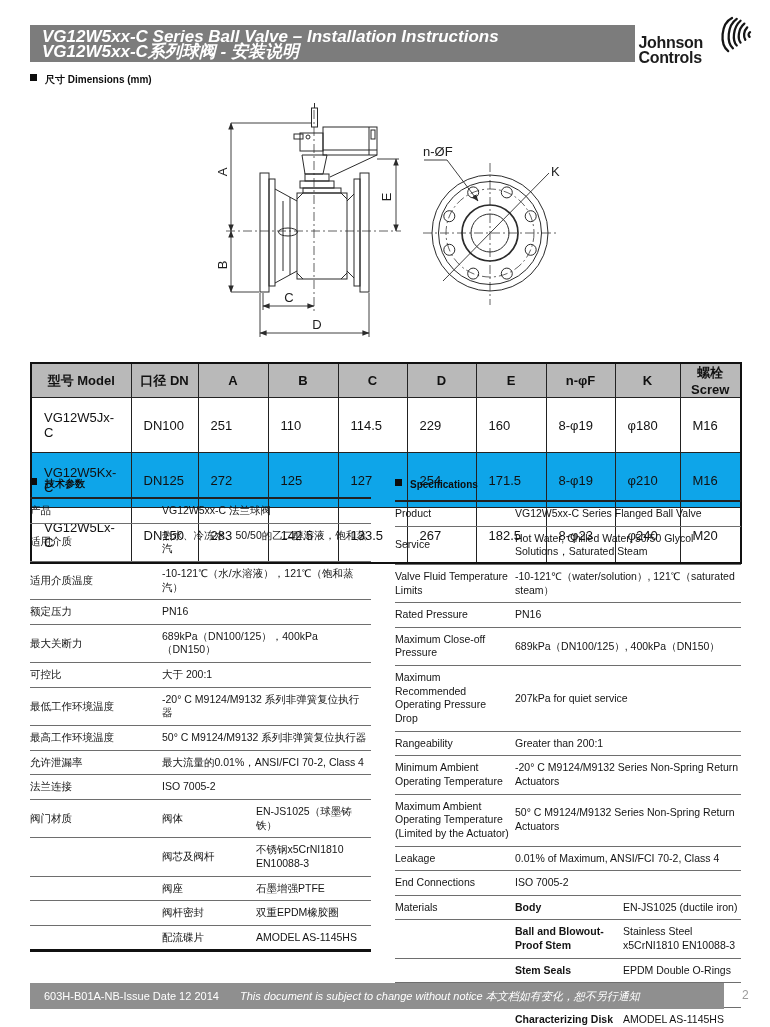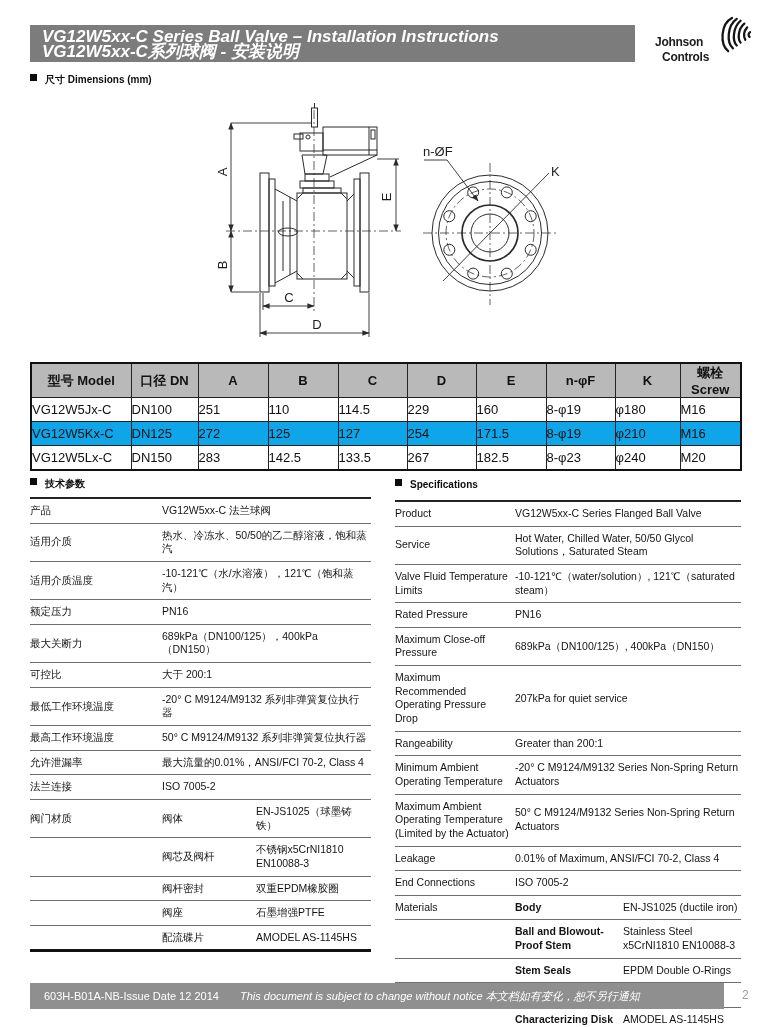--- a/index.html
+++ b/index.html
@@ -9,42 +9,42 @@
     overflow:hidden;
   }
   
   .topbar {
     position:absolute; left:30px; top:25px; width:605px; height:37px;
     background:#7c7c7c; color:#fff; box-sizing:border-box; padding:4px 0 0 12px;
   }
   .topbar div { font-style:italic; font-weight:bold; font-size:17px; line-height:15px; }
   
   .brand-text {
-    position:absolute; top:35px; right:54px; text-align:center;
-    font-weight:bold; font-size:12px; line-height:15px; color:#1c1c1c; letter-spacing:-0.3px;margin-left:48px;
+    position:absolute; top:35px; right:54px; text-align:left;
+    font-weight:bold; font-size:16px; line-height:15px; color:#1c1c1c; letter-spacing:-0.3px;margin-left:48px;
   }
   .brand-text .bl1 { display:block; margin-right:13px; }
   .brand-text .bl2 { display:block; }
   .brand-icon { position:absolute; top:16px; right:18px; width:40px; height:38px; }
   .brand-icon path { fill:none; stroke:#151515; stroke-width:2.4; stroke-linecap:round; }
   
   .sec-title { position:absolute; font-weight:bold; font-size:10px; color:#0d0d0d; }
   .bullet { display:inline-block; width:7px; height:7px; background:#0d0d0d; margin-right:8px; vertical-align:2px; }
   
   .drawing-svg { position:absolute; left:140px; top:95px; width:500px; height:265px; }
   .drawing-svg .ln   { fill:none; stroke:#2b2b2b; stroke-width:1; }
   .drawing-svg .thk  { fill:none; stroke:#2b2b2b; stroke-width:1.7; }
   .drawing-svg .cl   { fill:none; stroke:#3a3a3a; stroke-width:0.8; stroke-dasharray:9 3 2 3; }
   .drawing-svg .dim  { fill:none; stroke:#2b2b2b; stroke-width:0.9; }
   .drawing-svg text  { font-family:"Liberation Sans",sans-serif; font-size:13px; fill:#1d1d1d; }
   
   .dims-table-wrap { position:absolute; left:30px; top:362px; }
   table.dims { border-collapse:collapse; table-layout:fixed; width:710px; font-size:13px; border:2px solid #111; }
   table.dims th { background:#b9b9b9; font-weight:bold; height:24px; border:1px solid #222; padding:0; }
-  table.dims td { height:23px; border:1px solid #222; background:#fff; padding:0; }
+  table.dims td { height:23px; border:1px solid #222; background:#fff; padding:12px; }
   table.dims tr.alt td { background:#0ea5e9; }
   
   .spec-wrap { position:absolute; }
   .spec-wrap.left  { left:30px;  top:497px; width:341px; }
   .spec-wrap.right { left:395px; top:500px; width:346px; }
   table.spec { border-collapse:collapse; width:100%; font-size:10.5px; color:#141414;
                border-top:2px solid #222; }
   table.spec tr { border-bottom:1px solid #6e6e6e; }
   table.spec tr.last { border-bottom:3px solid #111; }
   table.spec td { padding:5px 2px 5px 0; vertical-align:middle; line-height:1.3; }
@@ -301,27 +301,27 @@
             <td class="sub">阀体</td>
             <td>EN-JS1025（球墨铸铁）</td>
           </tr>
       <tr>
             <td class="lbl"></td>
             <td class="sub">阀芯及阀杆</td>
             <td>不锈钢x5CrNI1810 EN10088-3</td>
           </tr>
       <tr>
             <td class="lbl"></td>
+            <td class="sub">阀座</td>
+            <td>石墨增强PTFE</td>
+          </tr>
+      <tr>
+            <td class="lbl"></td>
             <td class="sub">阀杆密封</td>
             <td>双重EPDM橡胶圈</td>
-          </tr>
-      <tr>
-            <td class="lbl"></td>
-            <td class="sub">阀座</td>
-            <td>石墨增强PTFE</td>
           </tr>
       <tr class="last">
             <td class="lbl"></td>
             <td class="sub">配流碟片</td>
             <td>AMODEL AS-1145HS</td>
           </tr>
     </tbody>
       </table>
   </div>
 

